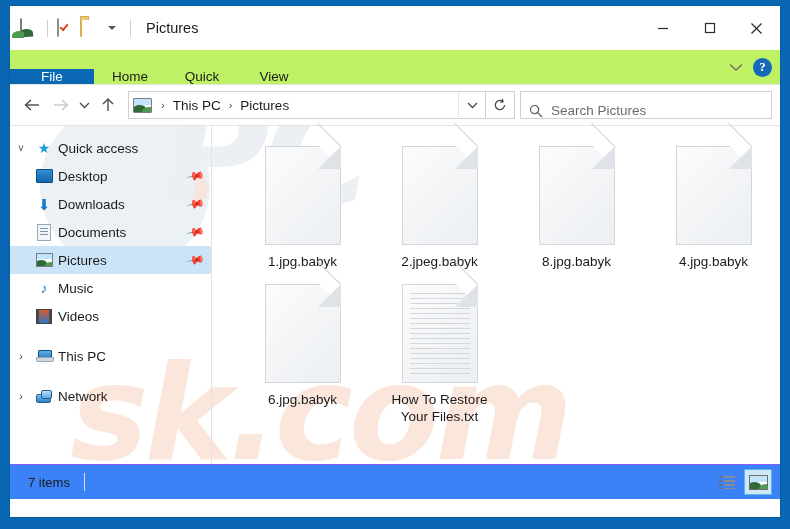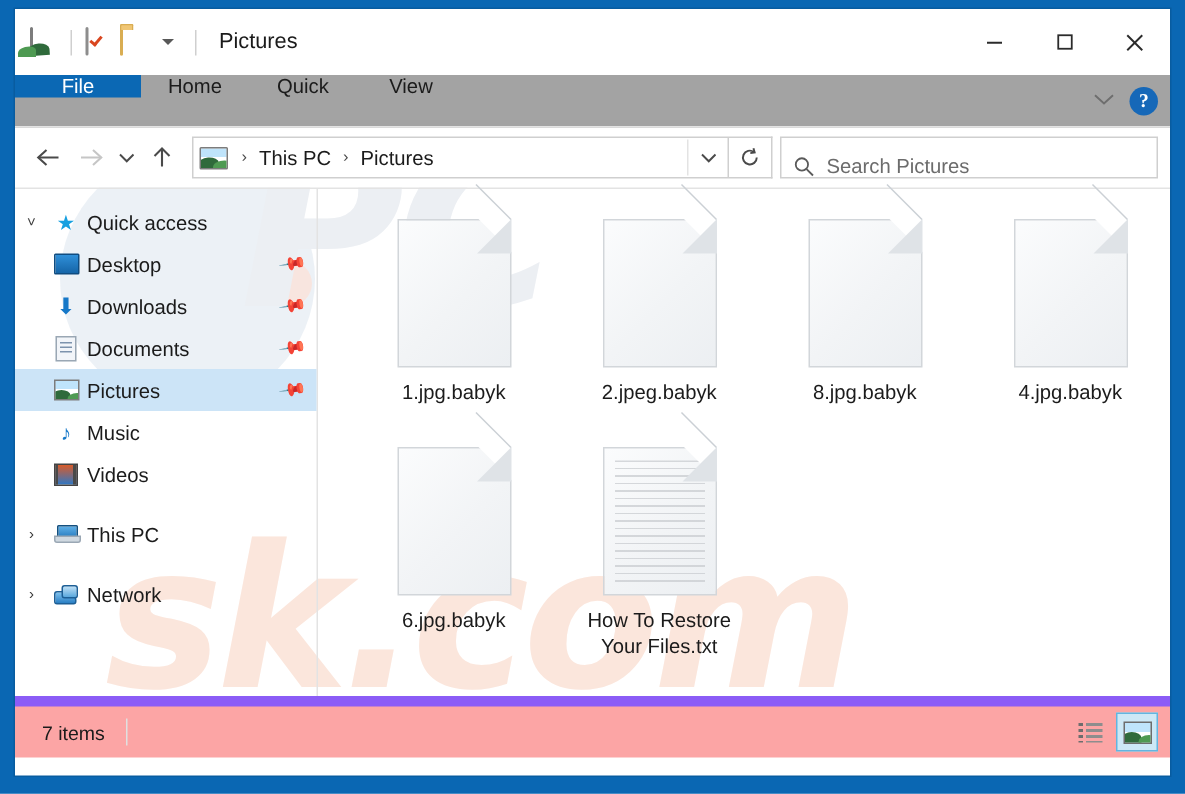--- a/index.html
+++ b/index.html
@@ -148,23 +148,23 @@
     width: 47px; height: 44px;
     display: flex; align-items: center; justify-content: center;
     cursor: default;
   }
   .win-btn svg { display: block; }
 
   
   #ribbon {
     position: relative;
     height: 34px;
-    background: #a3a3a3;
+    background: #bef264;
     display: flex;
-    align-items: flex-start;
+    align-items: flex-end;
     border-bottom: 1px solid #e3e3e3;
   }
   .tab {
     display: flex; align-items: center; justify-content: center;
     padding: 0 16px;
     font-size: 13.5px;
     color: #1b1b1b;
     min-width: 40px;
   }
   .tab.file {
@@ -346,21 +346,21 @@
 
   
   #filearea {
     flex: 1;
     position: relative;
     padding: 12px 0 0 22px;
   }
   .file-grid {
     display: grid;
     grid-template-columns: repeat(4, 137px);
-    row-gap: 20px;
+    row-gap: 6px;
   }
   .file-item {
     width: 137px;
     display: flex; flex-direction: column; align-items: center;
     padding-top: 8px;
   }
   .file-icon-wrap { height: 103px; display: flex; align-items: flex-start; justify-content: center; }
   .file-label {
     margin-top: 4px;
     font-size: 13.5px;
@@ -402,22 +402,22 @@
     background: repeating-linear-gradient(
       to bottom,
       #c9ccd0 0px, #c9ccd0 1px, transparent 1px, transparent 5px
     );
     opacity: .75;
   }
 
   
   #statusbar {
     height: 34px;
-    border-top: 7px solid #8b5cf6;
-    background: #fca5a5;
+    border-top: 1px solid #8b5cf6;
+    background: #3b82f6;
     display: flex; align-items: center;
     padding: 0 8px;
     position: relative;
     justify-content: center;
   }
   #itemcount { font-size: 13px; color: #1b1b1b; margin-left: 10px; }
   .status-sep { width:1px; height:18px; background:#e0e0e0; margin-left:14px; }
   .view-btns { margin-left: auto; display: flex; align-items: center; gap: 4px; }
   .view-btn {
     width: 26px; height: 24px;

